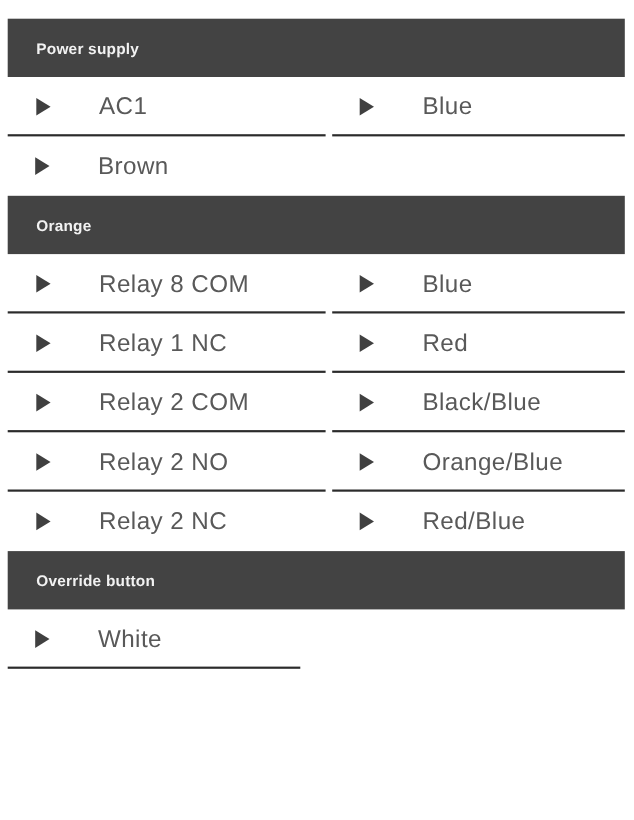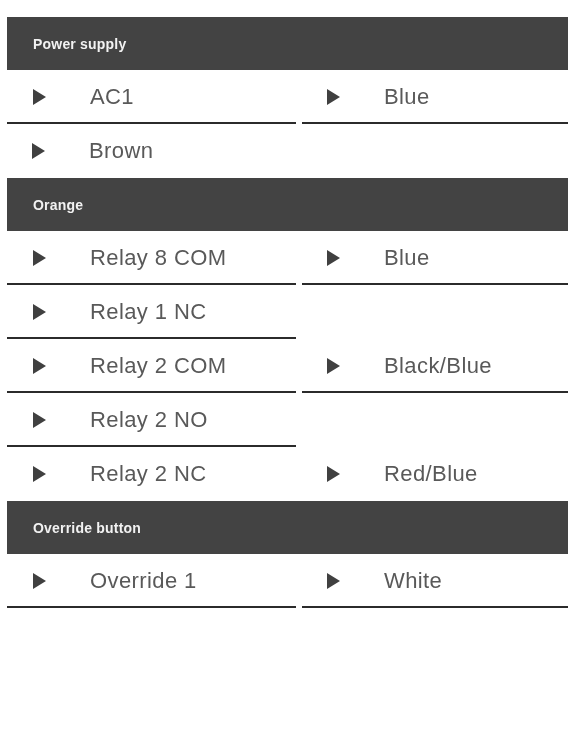--- a/index.html
+++ b/index.html
@@ -122,55 +122,59 @@
       <div class="cell right">
         <span class="marker-icon"></span>
         <span class="row-label">Blue</span>
       </div>
     </div>
     <div class="row ruled">
       <div class="cell left">
         <span class="marker-icon"></span>
         <span class="row-label">Relay 1 NC</span>
       </div>
+      <div class="cell right">
+        <span class="marker-icon"></span>
+        <span class="row-label">Red</span>
+      </div>
     </div>
     <div class="row ruled">
       <div class="cell left">
         <span class="marker-icon"></span>
         <span class="row-label">Relay 2 COM</span>
       </div>
       <div class="cell right">
         <span class="marker-icon"></span>
         <span class="row-label">Black/Blue</span>
       </div>
     </div>
     <div class="row ruled">
       <div class="cell left">
         <span class="marker-icon"></span>
         <span class="row-label">Relay 2 NO</span>
       </div>
+      <div class="cell right">
+        <span class="marker-icon"></span>
+        <span class="row-label">Orange/Blue</span>
+      </div>
     </div>
     <div class="row">
       <div class="cell left">
         <span class="marker-icon"></span>
         <span class="row-label">Relay 2 NC</span>
       </div>
       <div class="cell right">
         <span class="marker-icon"></span>
         <span class="row-label">Red/Blue</span>
       </div>
     </div>
     <div class="section-header">
       <span class="section-header-title">Override button</span>
     </div>
     <div class="row ruled">
-      <div class="cell left">
-        <span class="marker-icon"></span>
-        <span class="row-label">Override 1</span>
-      </div>
       <div class="cell right">
         <span class="marker-icon"></span>
         <span class="row-label">White</span>
       </div>
     </div>
     <div class="row">
     </div>
   </div>
 
 </body></html>

